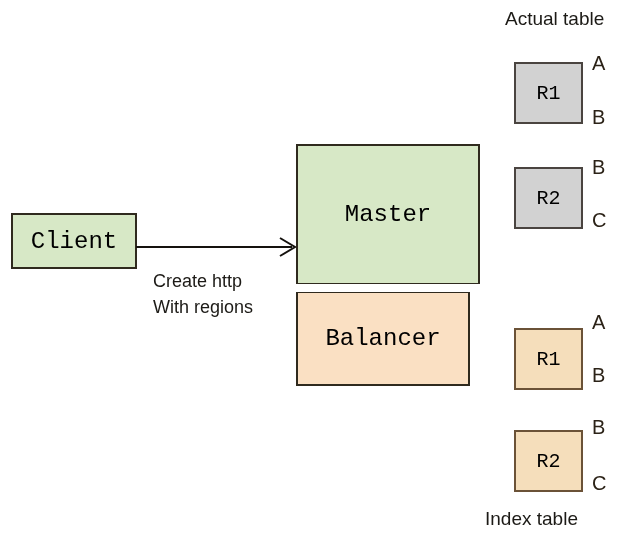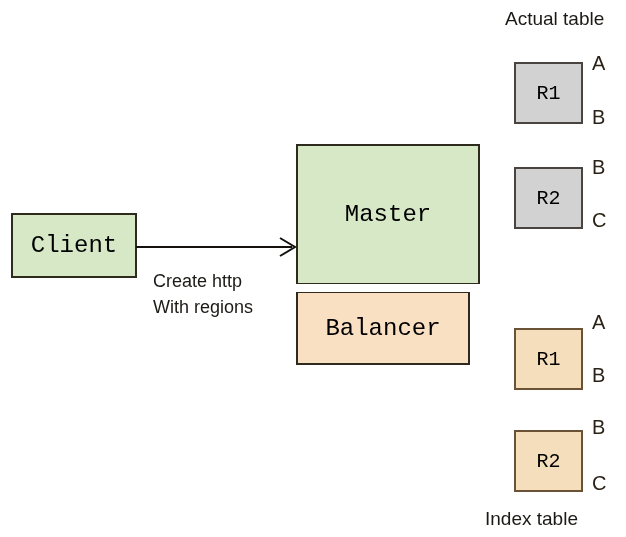--- a/index.html
+++ b/index.html
@@ -23,40 +23,40 @@
     display: flex;
     align-items: center;
     justify-content: center;
     font-family: Liberation Mono, monospace;
     color: #000000;
   }
   .client-box {
     left: 11px;
     top: 213px;
     width: 126px;
-    height: 65px;
+    height: 56px;
     background: #d7e8c6;
     border: 2px solid #2f2a1e;
     font-size: 24px;
   }
   .master-box {
     left: 296px;
     top: 144px;
     width: 184px;
     height: 140px;
     background: #d7e8c6;
     border: 2px solid #2f2a1e;
     border-bottom: 1px solid #2f2a1e;
     font-size: 24px;
   }
   .balancer-box {
     left: 296px;
     top: 292px;
     width: 174px;
-    height: 73px;
+    height: 94px;
     background: #fae0c3;
     border: 2px solid #2f2a1e;
     border-top: 1px solid #2f2a1e;
     font-size: 24px;
   }
   .region-box {
     width: 69px;
     height: 62px;
     border: 2px solid #4a4036;
     font-size: 20px;

